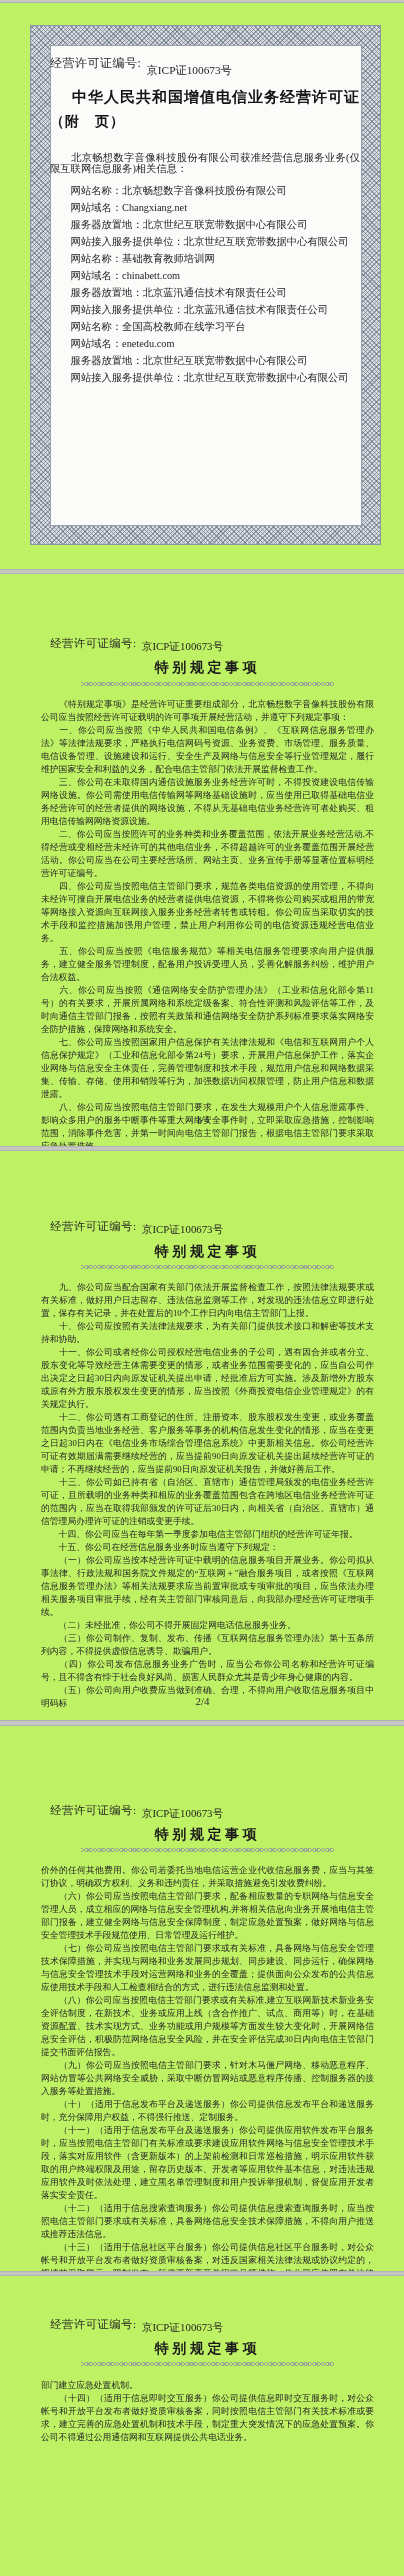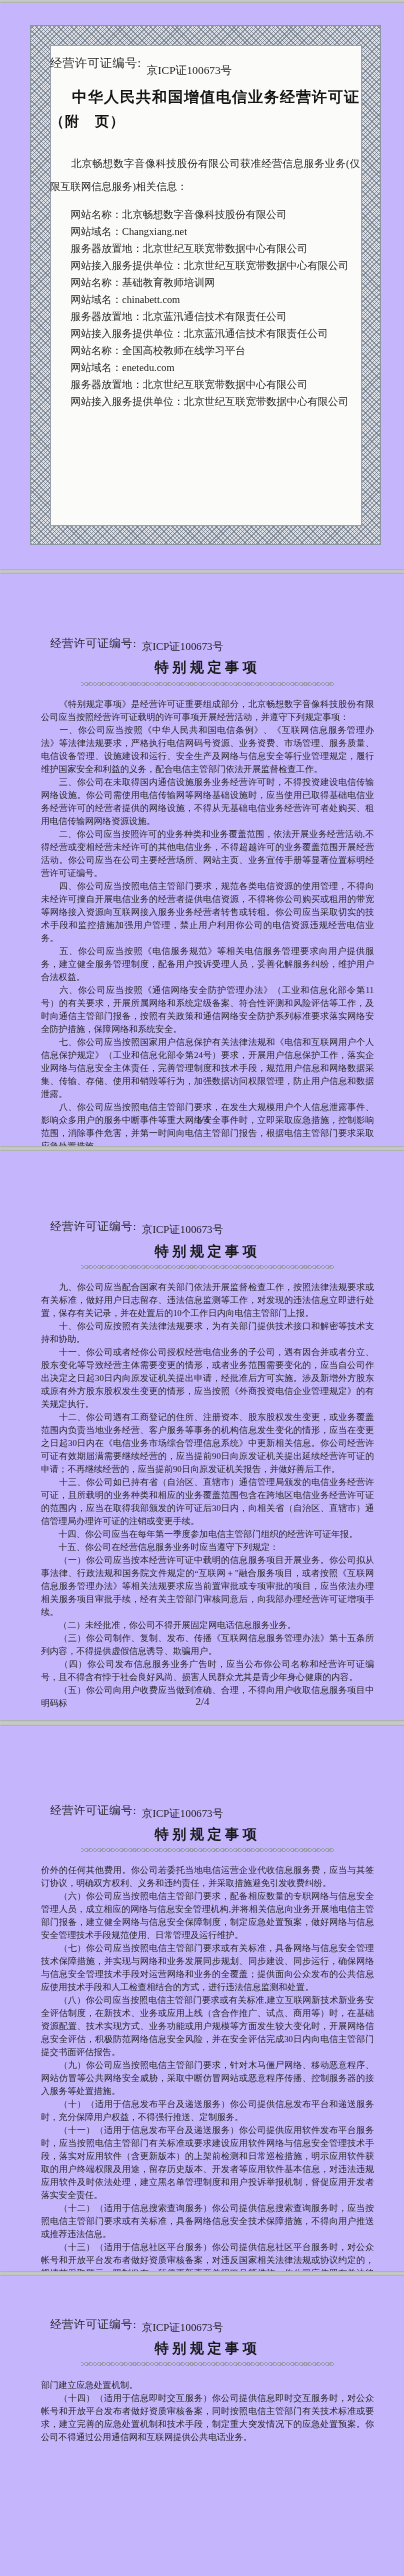--- a/index.html
+++ b/index.html
@@ -6,21 +6,21 @@
   body {
     width:405px;
     background:#c7cac7;
     padding-top:3.1px;
     font-family:"Liberation Serif","DejaVu Serif",serif;
     color:#262626;
   }
   .page {
     position:relative;
     width:405px;
-    background:#c4b5fd;
+    background:#bef264;
     margin:0 0 5.2px 0;
     overflow:hidden;
     box-shadow:0 0 2.1px rgba(0,0,0,.35);
   }
   
   .page.cert { height:566px; }
   .cert-frame {
     position:absolute; left:30px; right:24px; top:22px; bottom:24px;
     background-color:#c3c9d1;
     background-image:
@@ -42,21 +42,21 @@
   .cert-title {
     margin:15.5px 0 0; text-align:right;
     font-size:15px; font-weight:bold; letter-spacing:1px; color:#141414;
   }
   .cert-subtitle {
     margin:6.2px 0 0; text-align:left;
     font-size:14px; font-weight:bold; letter-spacing:1px; color:#141414;
   }
   .cert-intro {
     margin:21.6px 0 0;
-    font-size:10.3px; line-height:23px;
+    font-size:10.3px; line-height:11px;
     text-align:justify; white-space:pre-wrap; color:#1d1d1d;
   }
   .cert-entries { margin-top:7.2px; }
   .entry {
     margin:0; font-size:10.3px; line-height:17px;
     text-align:justify; white-space:pre-wrap; color:#1d1d1d;
   }
   
   .page.special .sp-inner { margin:0 31px 0 41px; }
   .sp1 .sp-inner { padding-top:62px; }

